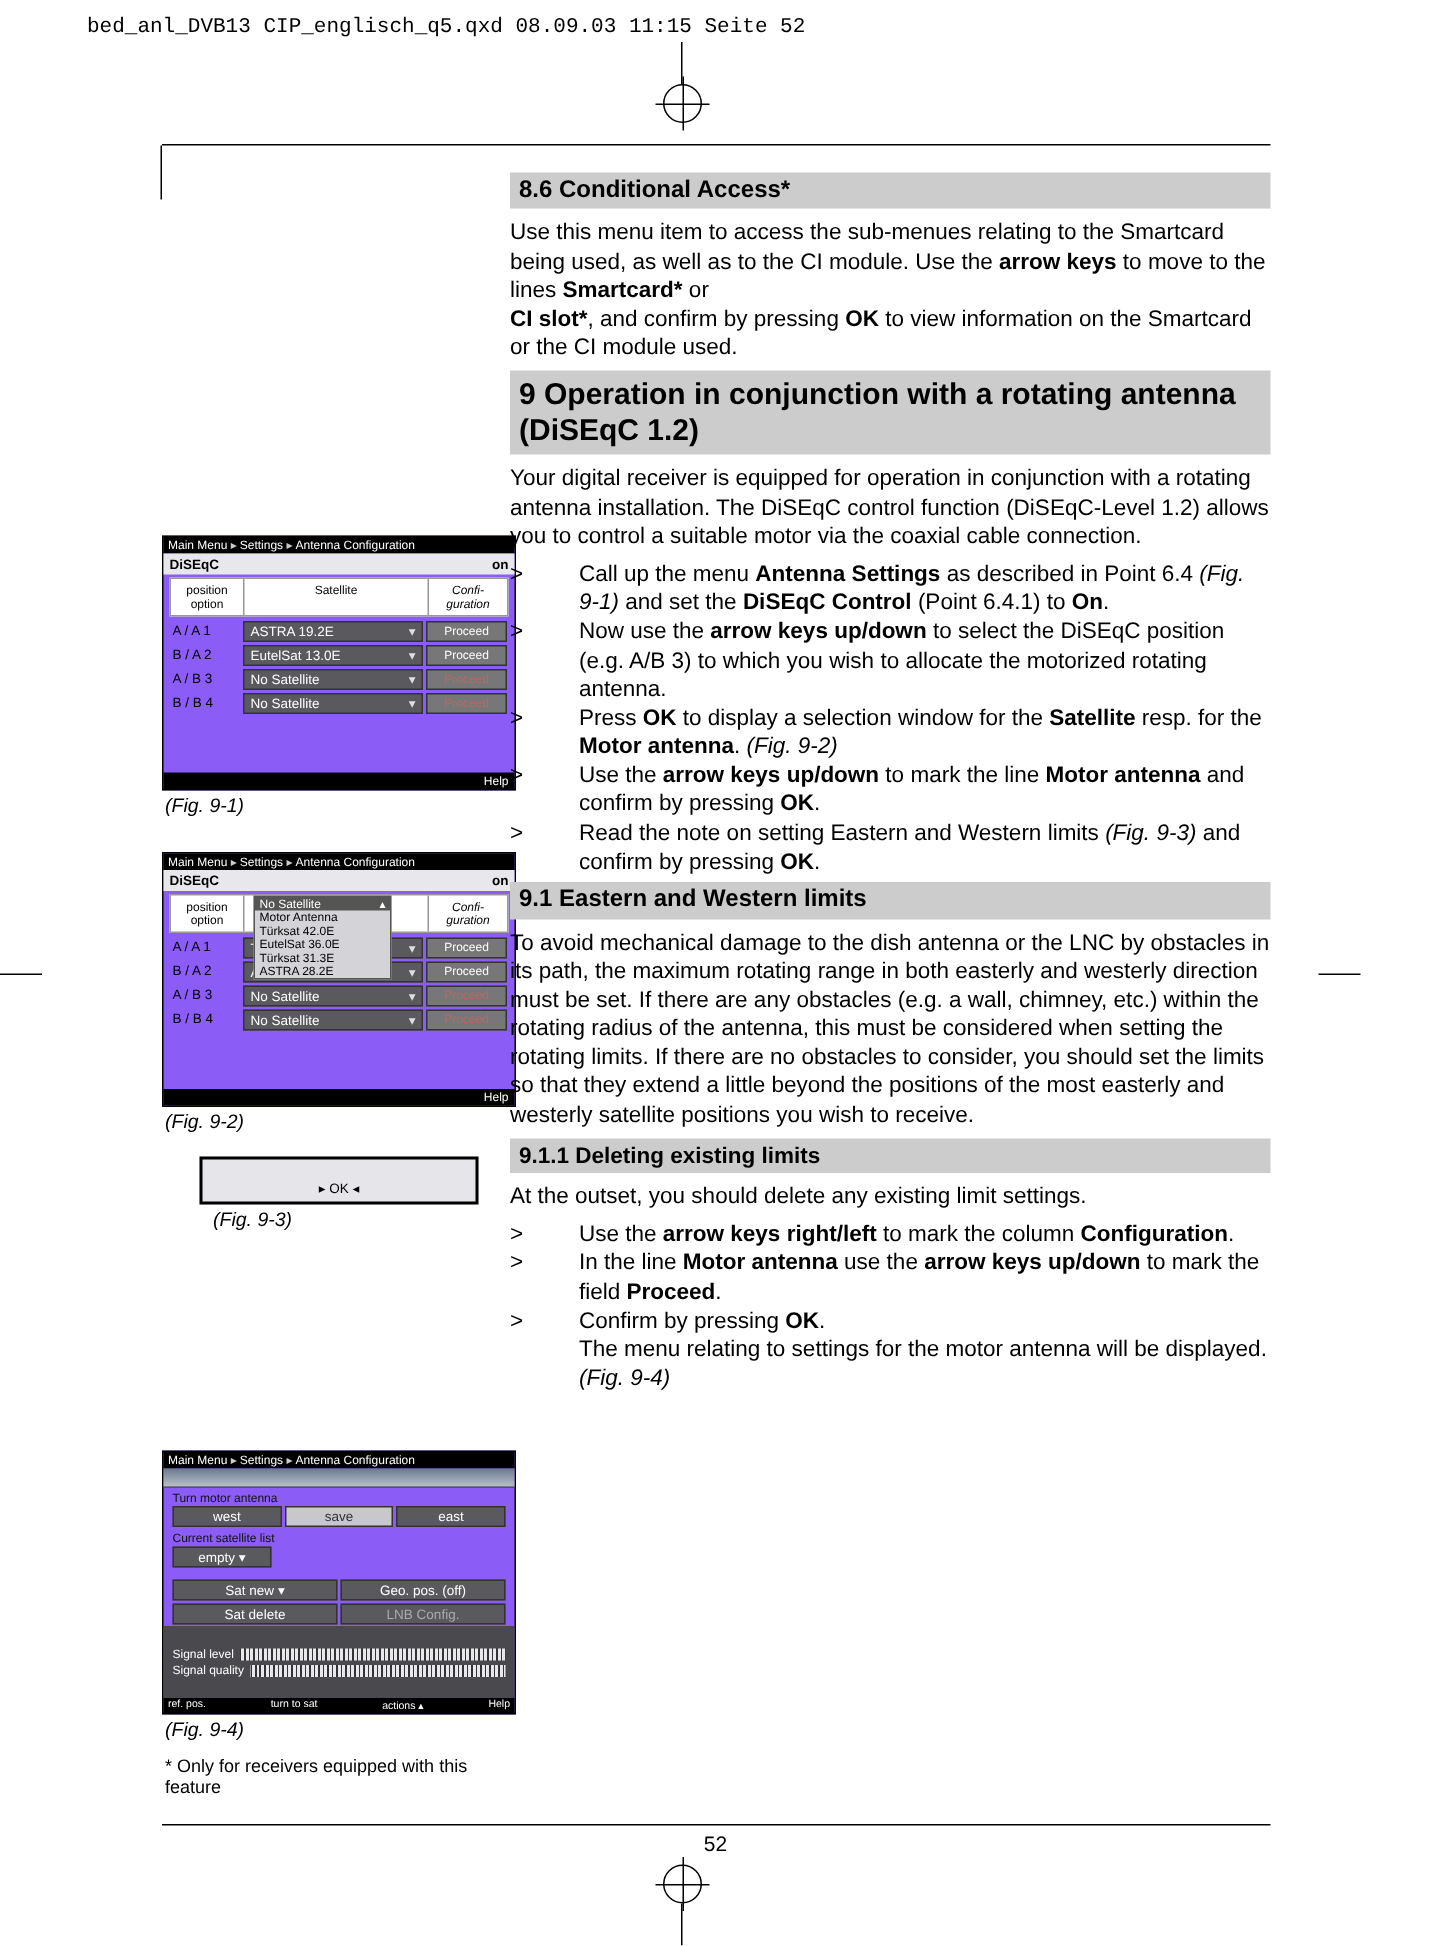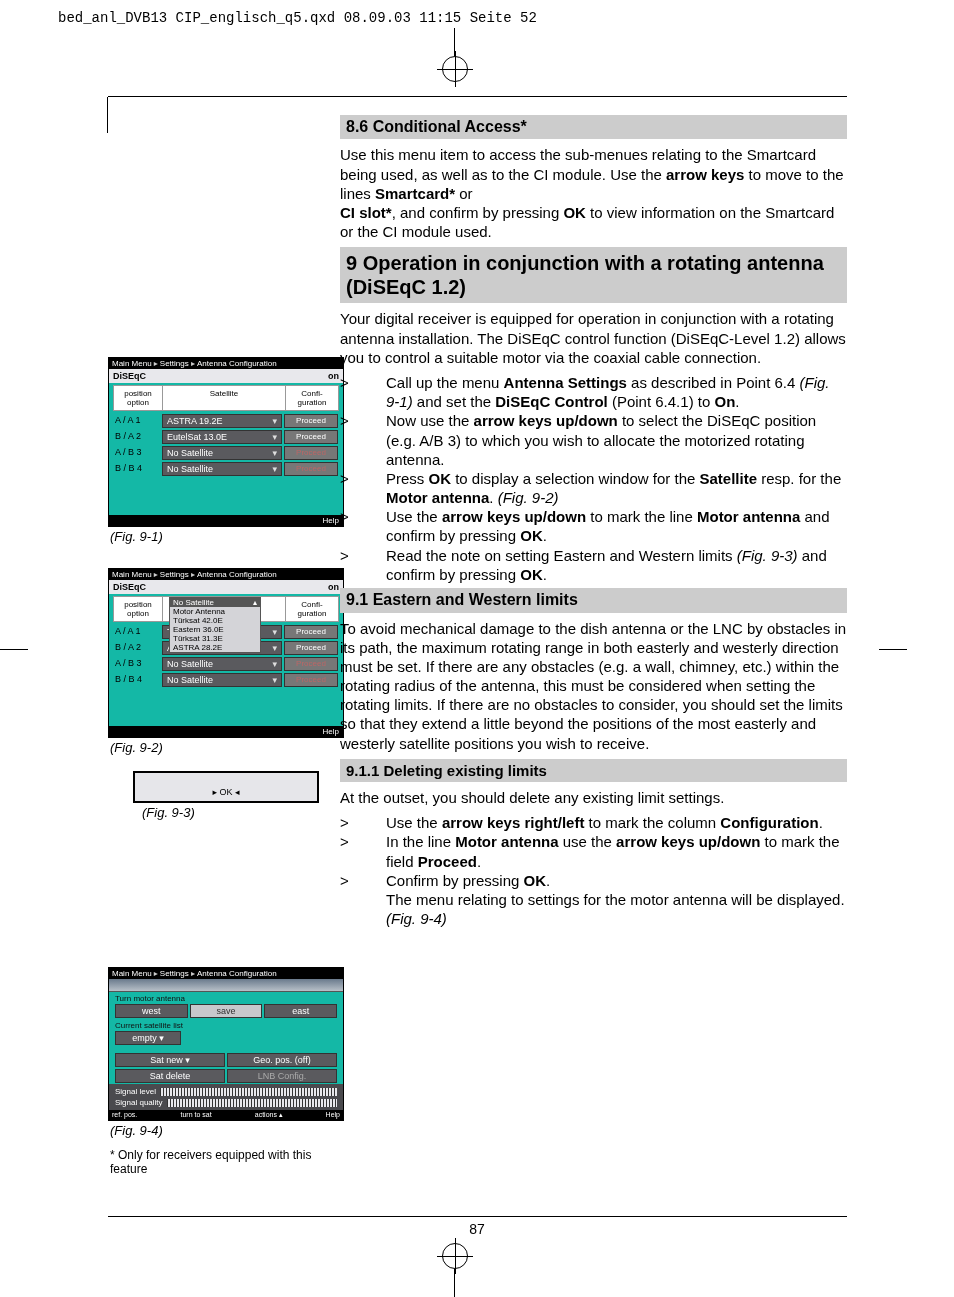--- a/index.html
+++ b/index.html
@@ -143,21 +143,21 @@
   }
   .footnote {
     font-size: 12px;
     margin: 0 0 0 2px;
     line-height: 1.2;
   }
 
   
   .fig {
     border: 1px solid #000;
-    background: #14b8a6;
+    background: #8b5cf6;
     font-size: 9px;
     color: #000;
     margin-bottom: 2px;
     position: relative;
   }
   .fig .bc {
     background: #000;
     color: #fff;
     font-size: 8px;
     padding: 1px 3px;
@@ -179,21 +179,21 @@
     border: 1px solid #999;
     margin: 2px 4px;
   }
   .fig .tblhead div {
     flex: 1;
     text-align: center;
     padding: 3px 2px;
     font-size: 8px;
     border-right: 1px solid #999;
   }
-  .fig .tblhead div:last-child { border-right: 0; }
+  .fig .tblhead div:last-child { border-right: 0; font-style: italic; }
   .fig .row {
     display: flex;
     margin: 0 4px;
   }
   .fig .row .c1 { width: 44px; padding: 2px; font-size: 9px; }
   .fig .row .c2 {
     flex: 1;
     background: #5a5a5e;
     color: #fff;
     padding: 1px 4px;
@@ -265,21 +265,21 @@
     font-size: 9px;
     padding: 1px 2px;
     border: 1px solid #333;
   }
   .fig94 .btn.off { color: #aaa; }
   .fig94 .bar {
     margin: 2px 6px;
     height: 8px;
     background: repeating-linear-gradient(90deg,#333 0,#333 1px,#e8e8ec 1px,#e8e8ec 3px);
   }
-  .fig94 .sbar { background: #4a4a4e; padding: 3px 6px;}
+  .fig94 .sbar { background: #4a4a4e; padding: 14px 6px;}
   .fig94 .footbar {
     background: #000;
     color: #fff;
     font-size: 7px;
     display: flex;
     gap: 4px;
     padding: 1px 3px;
     justify-content: space-between;
   }
   .fig94 .footbar span { white-space: nowrap;}
@@ -427,21 +427,21 @@
           </div>
         <div class="pad"></div>
         <div class="helpbar">Help</div>
         <div class="overlay" id="f92ov">
             <div class="sel">
               <span>No Satellite</span>
               <span>▴</span>
             </div>
             <div>Motor Antenna</div>
             <div>Türksat 42.0E</div>
-            <div>Eastern 36.0E</div>
+            <div>EutelSat 36.0E</div>
             <div>Türksat 31.3E</div>
             <div>ASTRA 28.2E</div>
           </div>
       </div>
       <div class="fig-cap">(Fig. 9-2)</div>
 
       <div style="height:6px"></div>
 
       <div class="fig93-wrap">
         <div class="fig93">
@@ -548,16 +548,16 @@
           </div>
           <div class="step">
             <div class="mk">&gt;</div>
             <div class="tx">Confirm by pressing <b>OK</b>.<br>The menu relating to settings for the motor antenna will be displayed. <i>(Fig. 9-4)</i></div>
           </div>
         </div>
     </div>
   </div>
 
   <div class="hr-bottom"></div>
-  <div class="page-num">87</div>
+  <div class="page-num">52</div>
   <div class="crop-circle-bottom"></div>
   <div class="crop-mark-bottom"></div>
 </div>
 
 </body></html>

